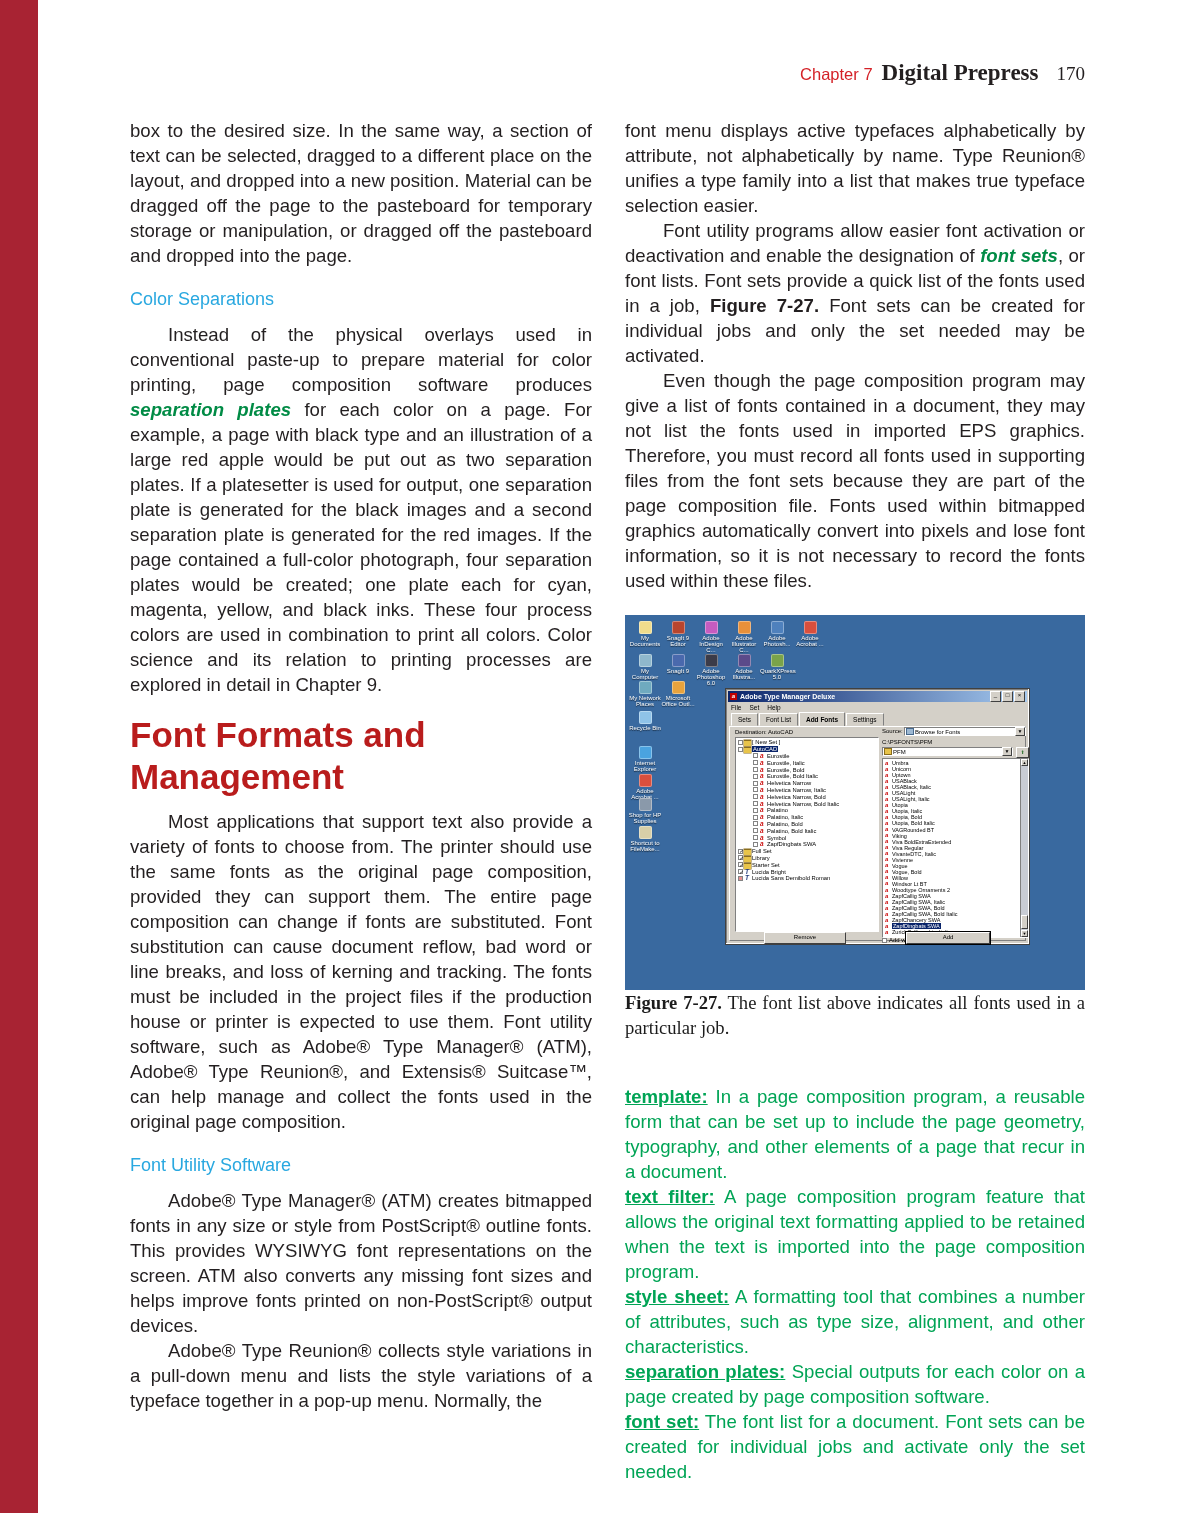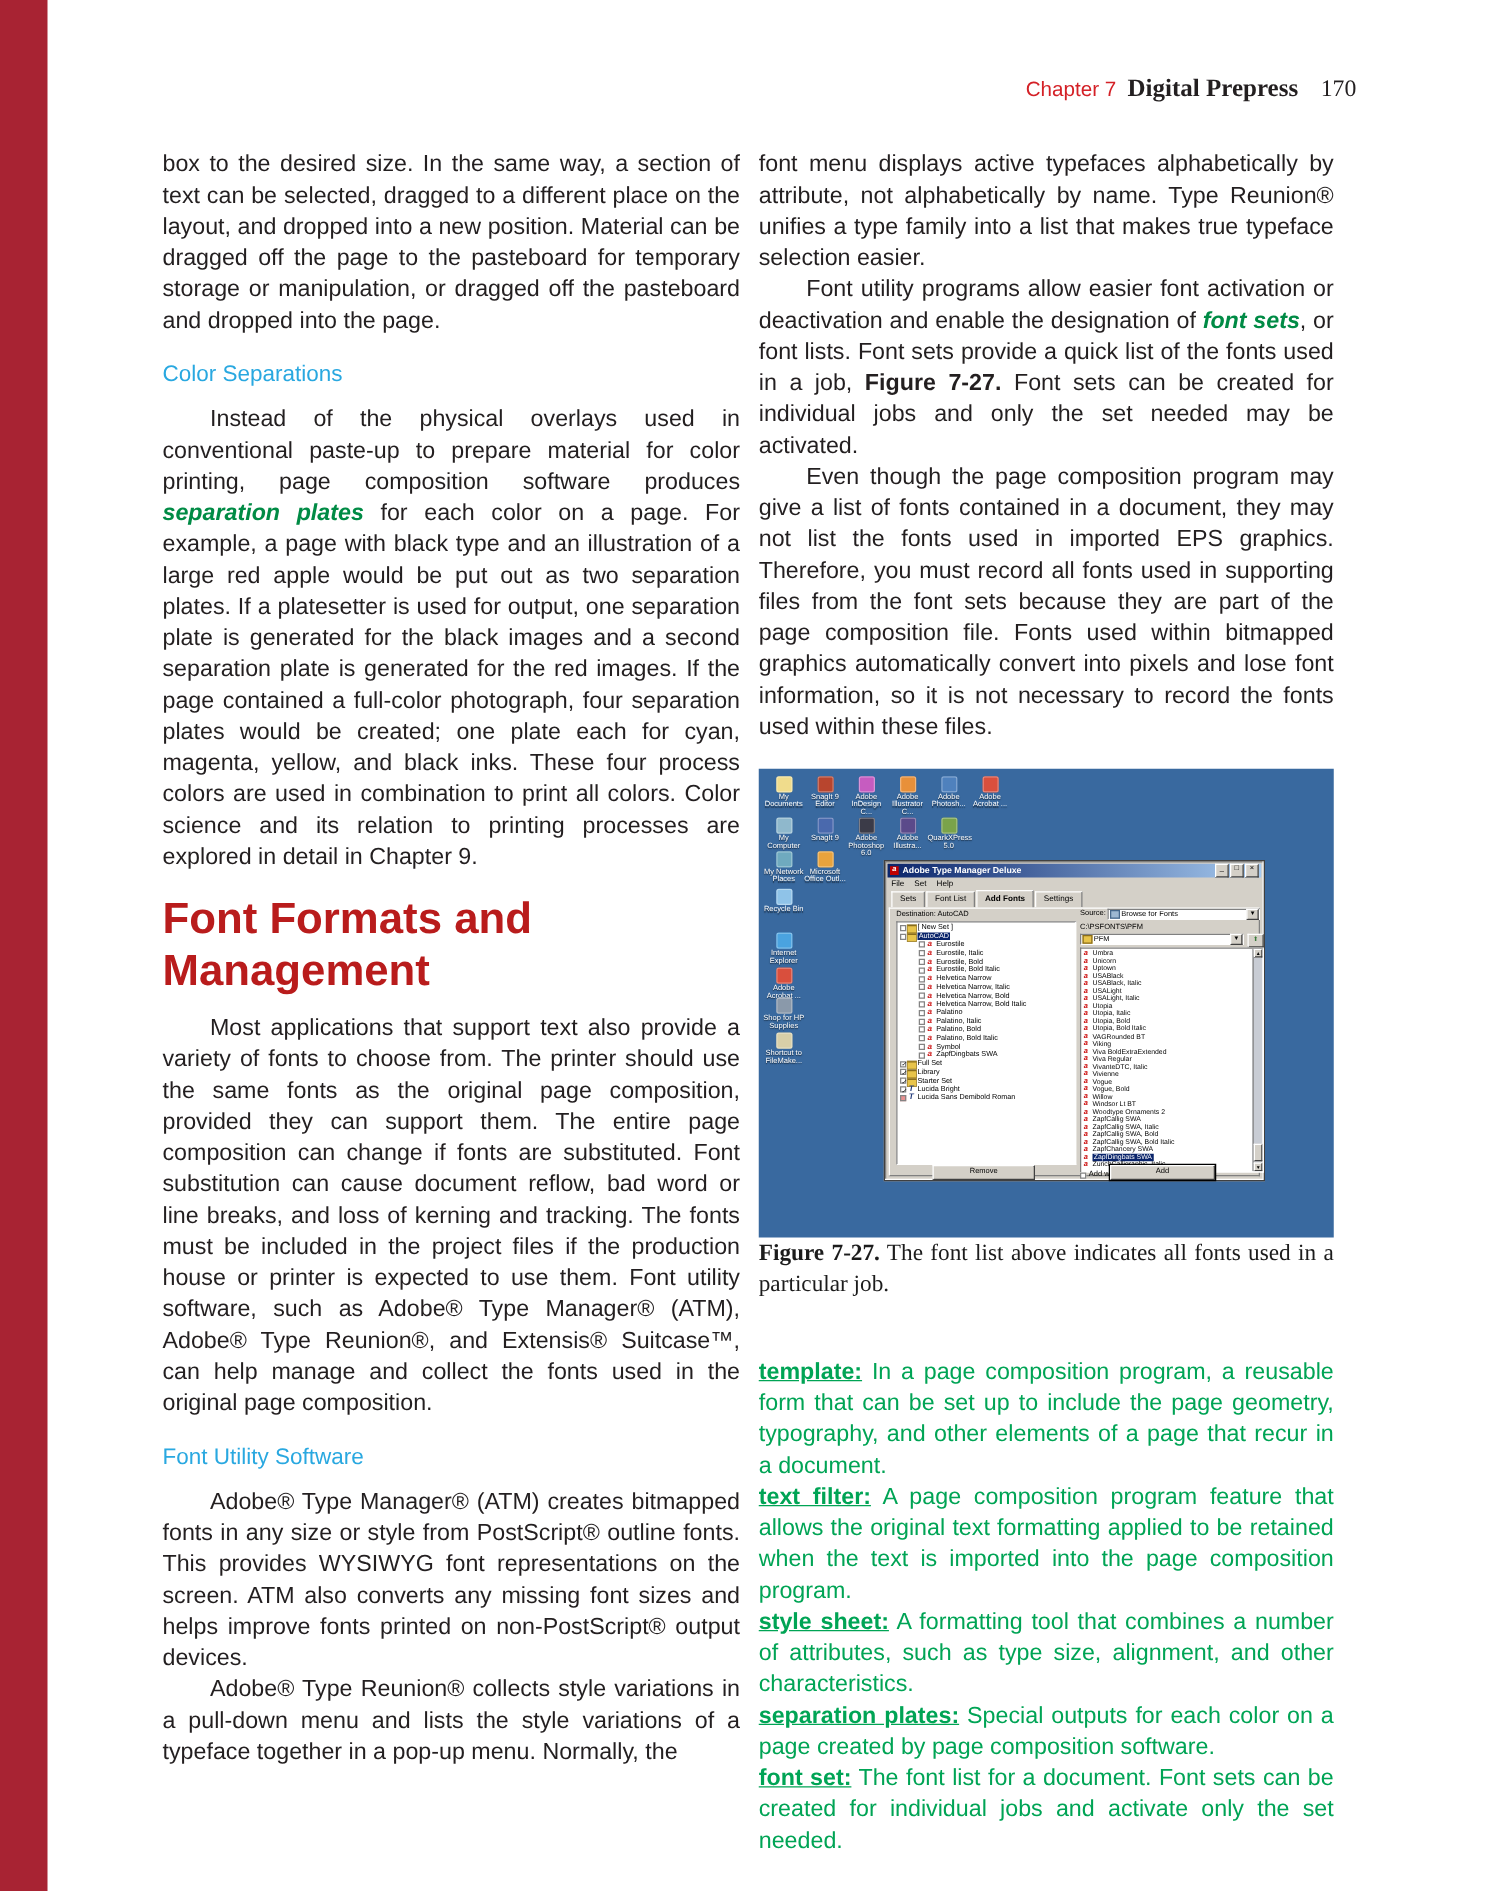--- a/index.html
+++ b/index.html
@@ -3,27 +3,27 @@
 <meta charset="utf-8">
 <style>
   html,body{margin:0;padding:0;}
   body{width:1190px;height:1513px;position:relative;background:#ffffff;
        font-family:"Liberation Sans",sans-serif;color:#231f20;overflow:hidden;}
 
   
   .redbar{position:absolute;left:0;top:0;width:38px;height:1513px;background:#a82333;}
   .pagehead{position:absolute;top:60px;right:105px;display:flex;align-items:baseline;}
   .chap{color:#d42127;font-size:16.5px;}
-  .booksec{font-family:"Liberation Serif",serif;font-weight:bold;font-size:20px;margin-left:9px;}
+  .booksec{font-family:"Liberation Serif",serif;font-weight:bold;font-size:23px;margin-left:9px;}
   .pageno{font-family:"Liberation Serif",serif;font-size:19px;margin-left:18px;}
 
   
   .col{position:absolute;top:118px;}
   .col-left{left:130px;width:462px;}
-  .col-right{left:607px;width:460px;}
+  .col-right{left:625px;width:460px;}
   .col p{margin:0;font-size:18.6px;line-height:25px;text-align:justify;}
   .col p.ind{text-indent:38px;}
   .term-green{color:#008b45;font-weight:bold;font-style:italic;}
   .figref{font-weight:bold;}
   h3.blue{color:#29a8e0;font-weight:400;font-size:18px;margin:17px 0 9px 0;line-height:28px;}
   h1.red{color:#b91c1c;font-weight:700;font-size:35px;line-height:42px;margin:17px 0 11px 0;max-width:430px;}
 
   
   .figcap{margin-top:14px;font-family:"Liberation Serif",serif;font-size:19px;line-height:25px;color:#1c1c1c;text-align:left;}
   .figcap b{font-weight:bold;}

